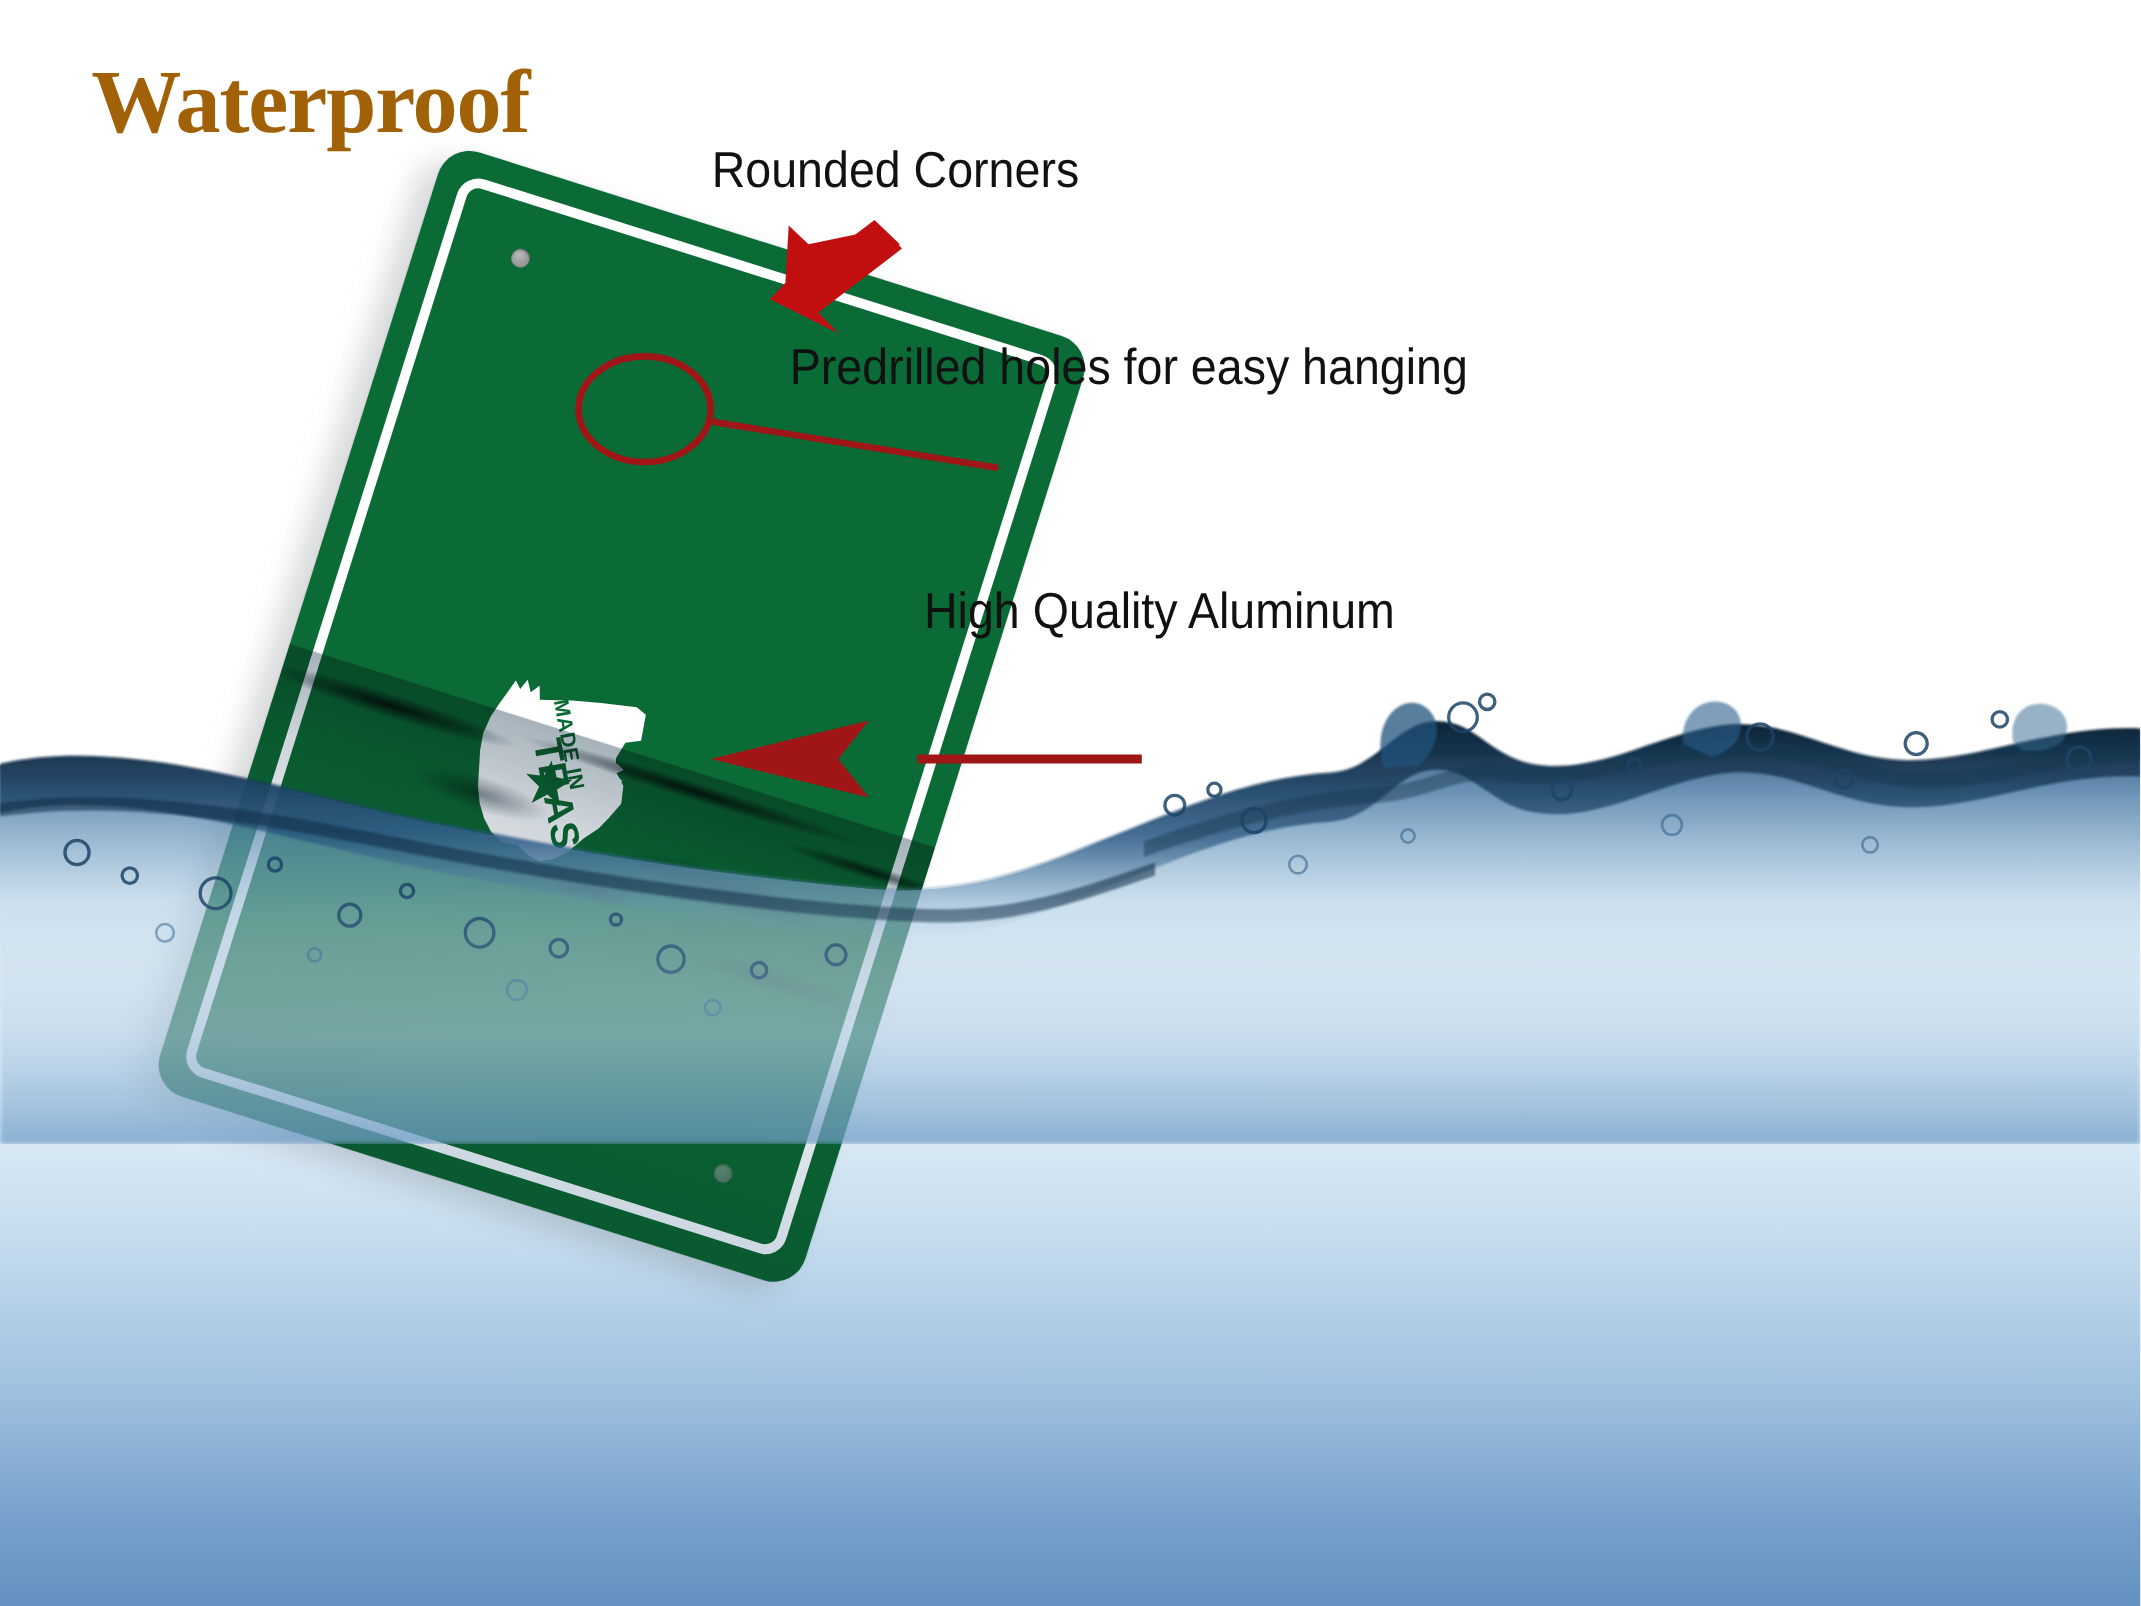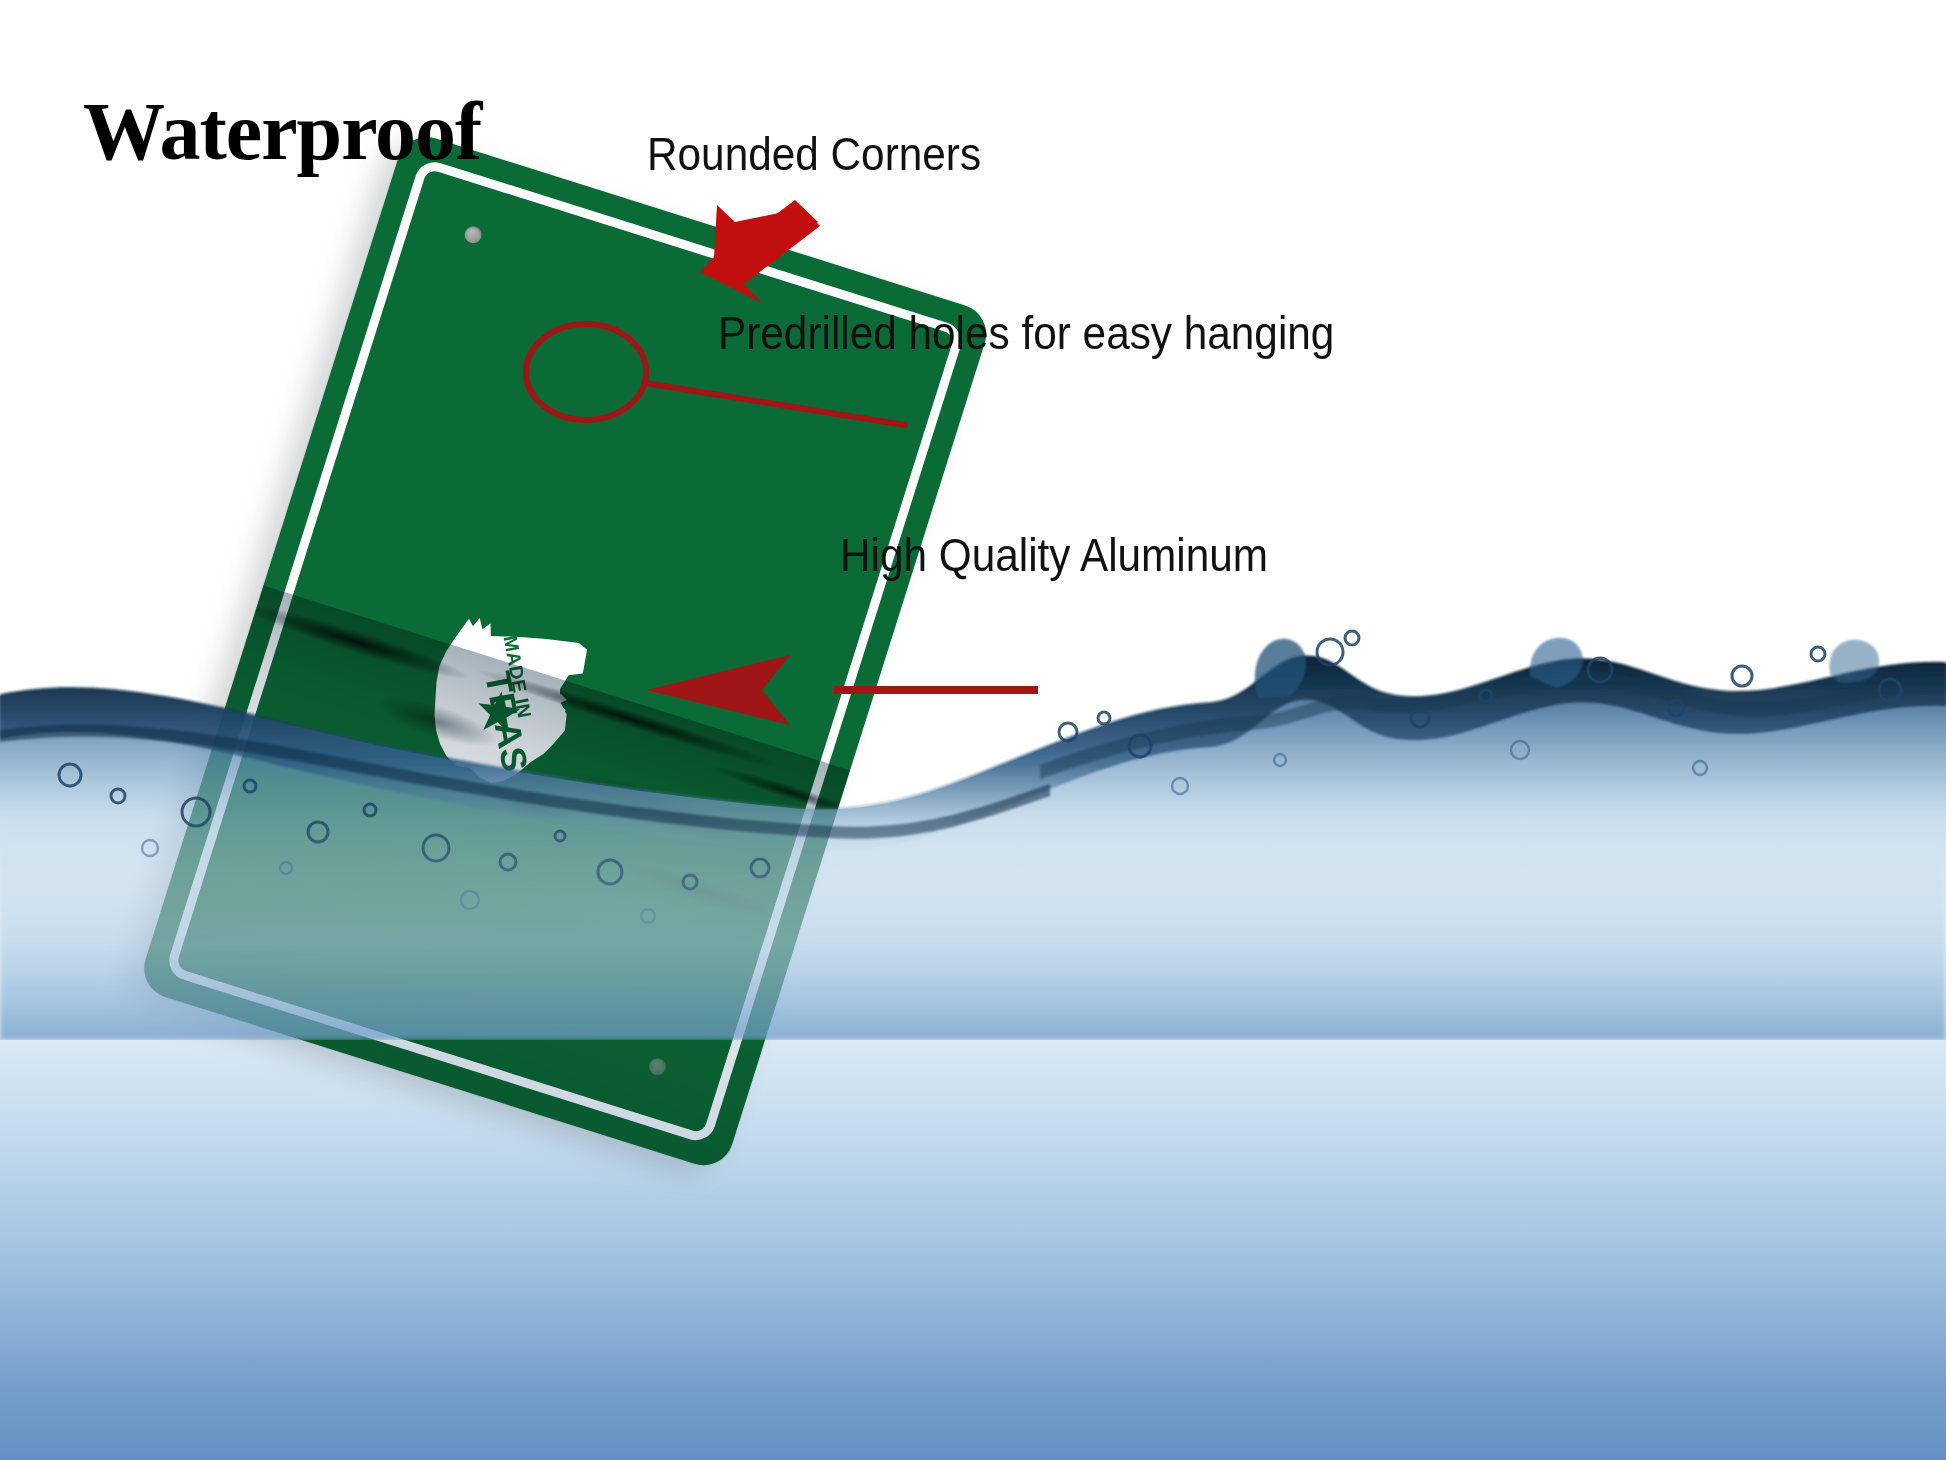--- a/index.html
+++ b/index.html
@@ -255,21 +255,21 @@
         <circle cx="1180" cy="186" r="8"></circle>
         <circle cx="1280" cy="160" r="6"></circle>
         <circle cx="1520" cy="150" r="9"></circle>
         <circle cx="1700" cy="168" r="7"></circle>
       </g>
 
       <rect x="0" y="210" width="1946" height="230" fill="url(#wdeep)" filter="url(#soft2)"></rect>
     </svg>
   </div>
 
-  <div class="title" style="color: #000000; margin-top: 39px;">Waterproof</div>
+  <div class="title" style="color: #a16207;">Waterproof</div>
 
   <svg class="anno-svg" viewBox="0 0 1946 1460" xmlns="http://www.w3.org/2000/svg" aria-hidden="true">
 
     <g>
       <path fill="#c10f0f" d="M803 208 L820 226 L744 284 L762 303 L700 272 L714 257 L717 205 L735 222 Z"></path>
       <path fill="#c10f0f" d="M795 200 L818 222 L736 286 L712 263 Z"></path>
     </g>
 
     <g>
       <ellipse cx="586" cy="372" rx="60" ry="48" fill="none" stroke="#a01515" stroke-width="6"></ellipse>

